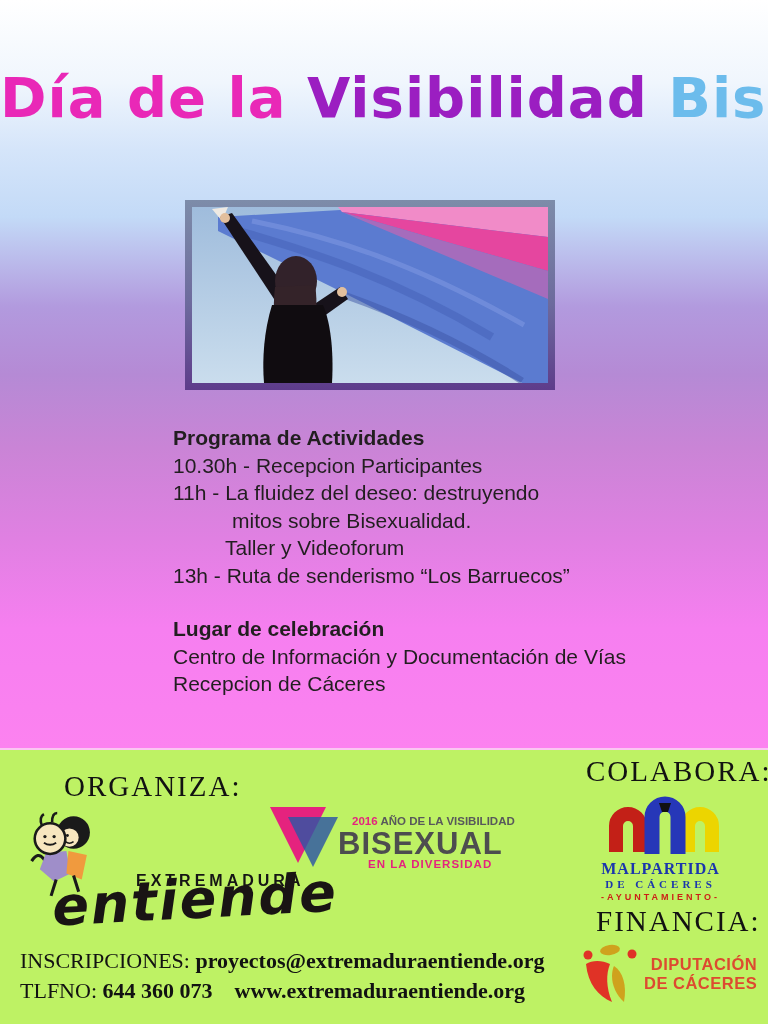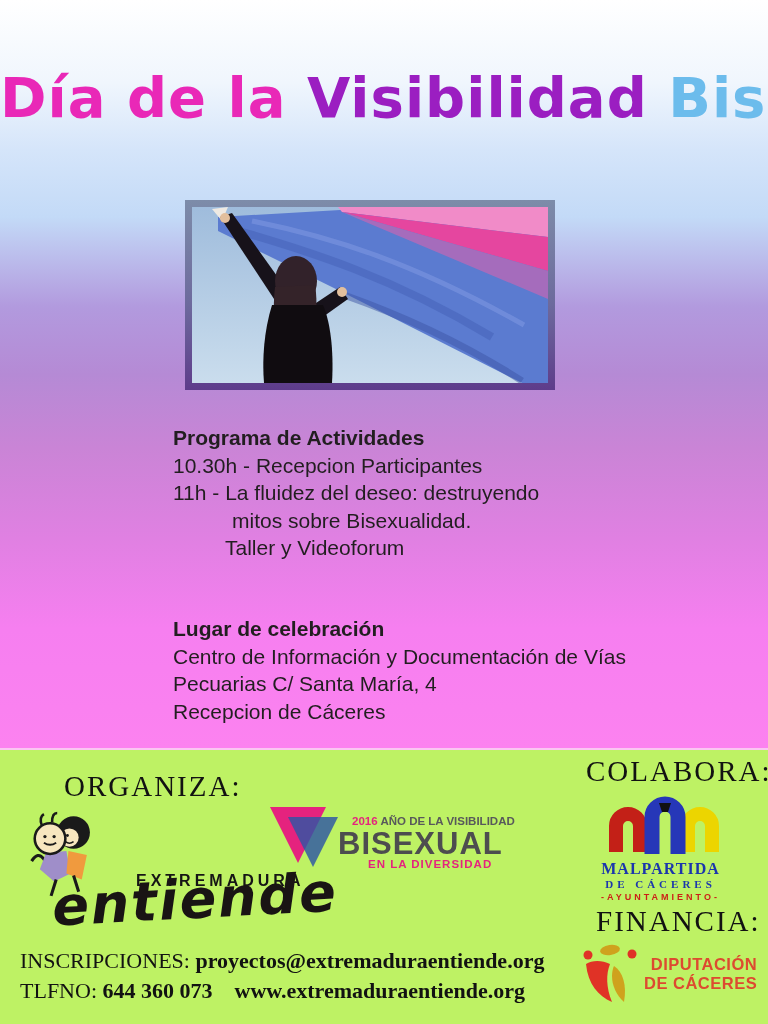--- a/index.html
+++ b/index.html
@@ -107,26 +107,26 @@
       <path d="M80,98 C72,124 70,152 72,176 L140,176 C142,142 138,114 131,98 Z" fill="#100c10"></path>
     </svg>
   </div>
 
   <div class="textblock program">
     <div class="head">Programa de Actividades</div>
     <div>10.30h - Recepcion Participantes</div>
     <div>11h - La fluidez del deseo: destruyendo</div>
     <div class="ind-a">mitos sobre Bisexualidad.</div>
     <div class="ind-b">Taller y Videoforum</div>
+    <div>13h - Ruta de senderismo “Los Barruecos”</div>
   </div>
 
   <div class="textblock venue">
     <div class="head">Lugar de celebración</div>
     <div>Centro de Información y Documentación de Vías</div>
-    <div>Pecuarias C/ Santa María, 4</div>
     <div>Recepcion de Cáceres</div>
   </div>
 
   <div class="footer">
     <div id="organiza" class="cap-label">ORGANIZA:</div>
     <div id="colabora" class="cap-label">COLABORA:</div>
     <div id="financia" class="cap-label">FINANCIA:</div>
 
     <div class="entiende">
       <svg width="90" height="92" viewBox="0 0 85 90">

